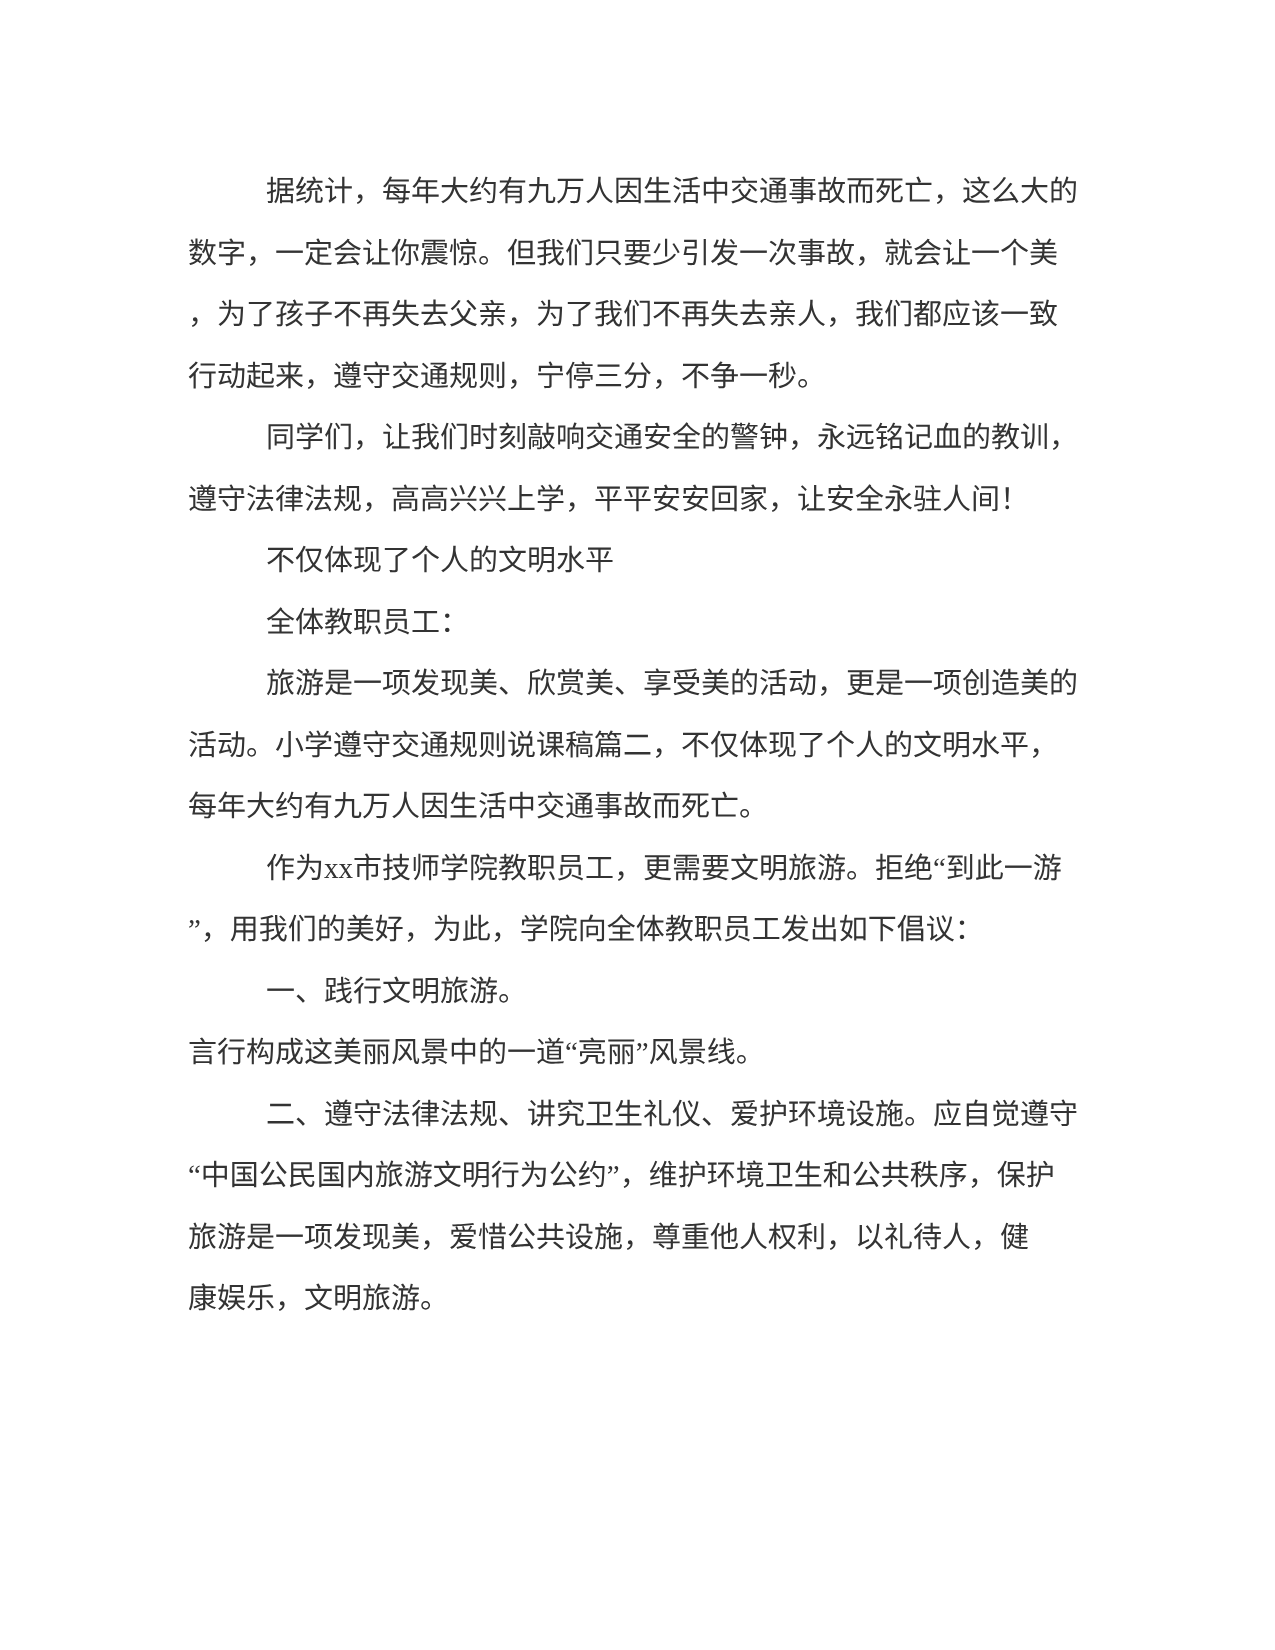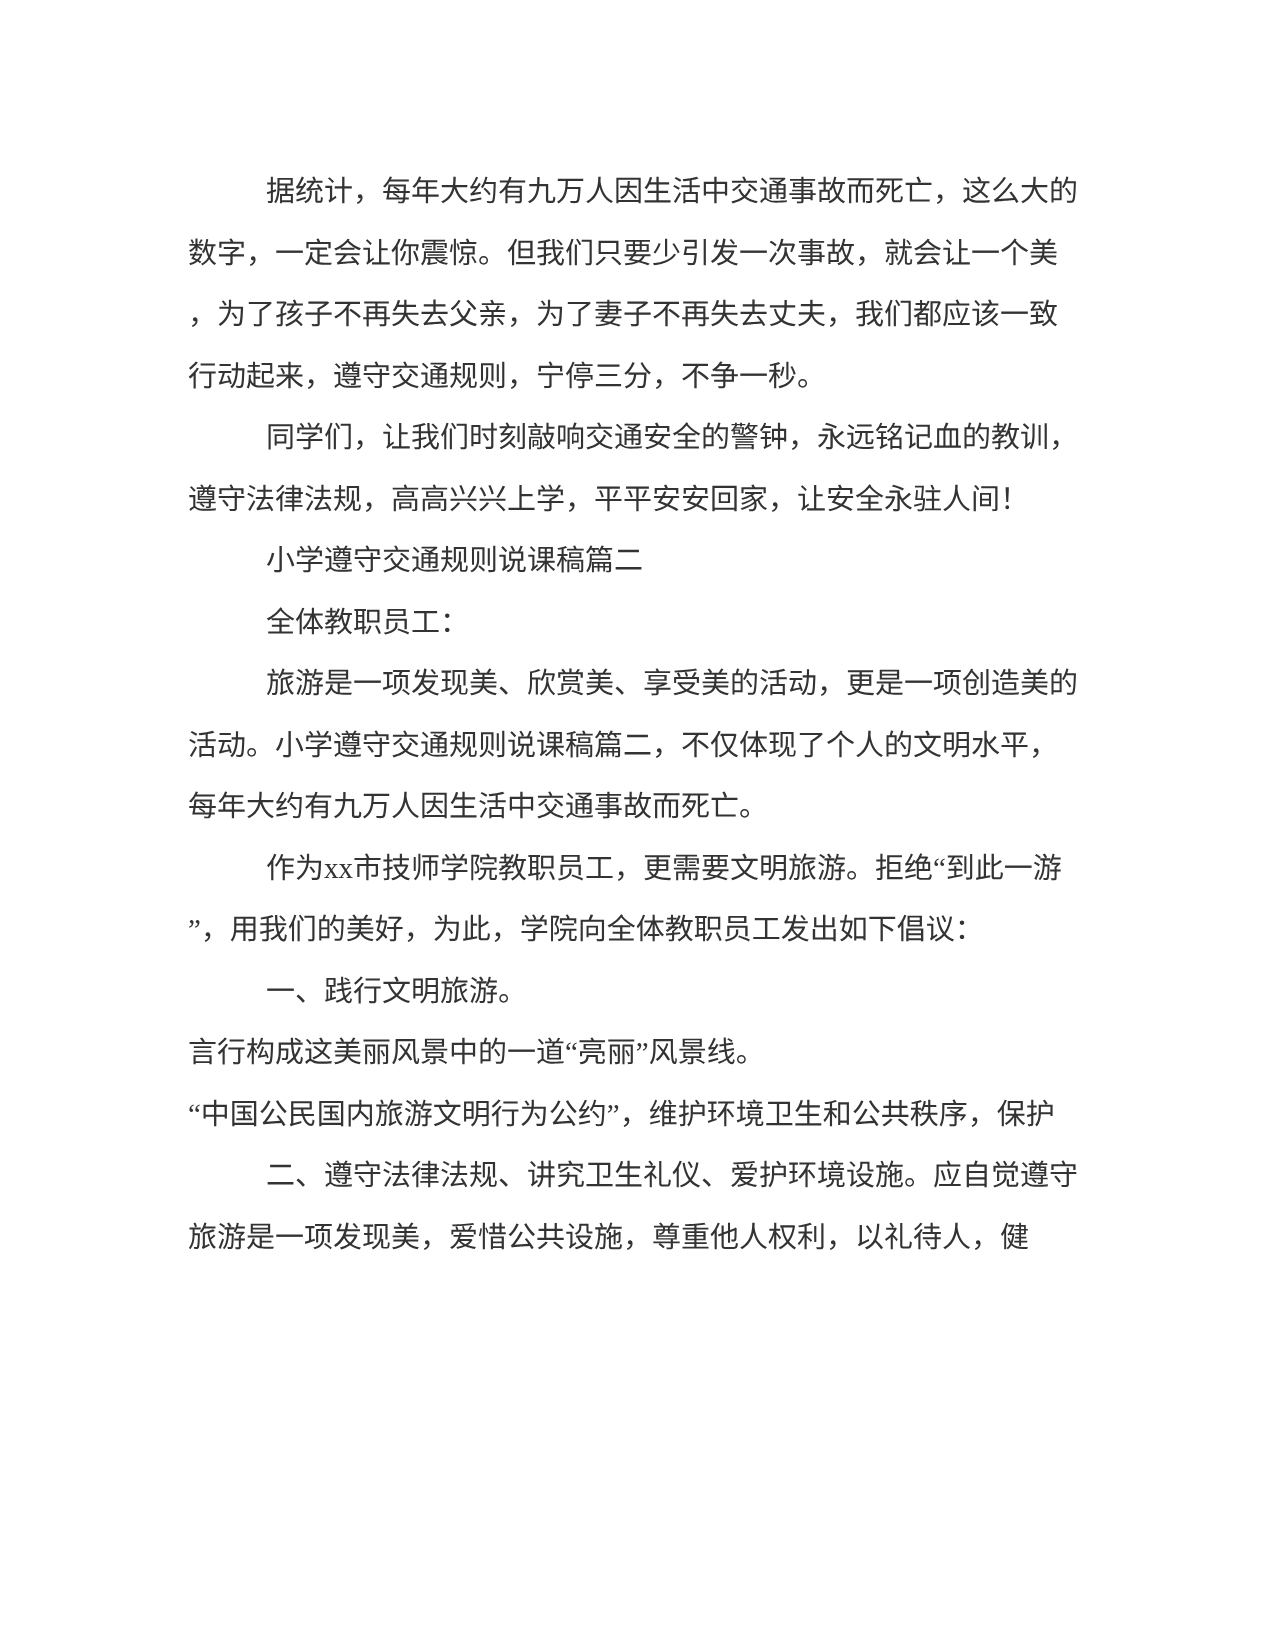--- a/index.html
+++ b/index.html
@@ -39,47 +39,48 @@
   }
 </style>
 </head>
 <body>
 
 <div class="page">
   <div class="doc" style="color: rgb(51, 51, 51);">
       <p class="para">
         <span class="line first">据统计，每年大约有九万人因生活中交通事故而死亡，这么大的</span>
         <span class="line">数字，一定会让你震惊。但我们只要少引发一次事故，就会让一个美</span>
-        <span class="line">，为了孩子不再失去父亲，为了妻子不再失去丈夫，我们都应该一致</span>
+        <span class="line">，为了孩子不再失去父亲，为了我们不再失去亲人，我们都应该一致</span>
         <span class="line">行动起来，遵守交通规则，宁停三分，不争一秒。</span>
       </p>
       <p class="para">
         <span class="line first">同学们，让我们时刻敲响交通安全的警钟，永远铭记血的教训，</span>
         <span class="line">遵守法律法规，高高兴兴上学，平平安安回家，让安全永驻人间！</span>
       </p>
       <p class="para">
-        <span class="line first">小学遵守交通规则说课稿篇二</span>
+        <span class="line first">不仅体现了个人的文明水平</span>
       </p>
       <p class="para">
         <span class="line first">全体教职员工：</span>
       </p>
       <p class="para">
         <span class="line first">旅游是一项发现美、欣赏美、享受美的活动，更是一项创造美的</span>
         <span class="line">活动。小学遵守交通规则说课稿篇二，不仅体现了个人的文明水平，</span>
         <span class="line">每年大约有九万人因生活中交通事故而死亡。</span>
       </p>
       <p class="para">
         <span class="line first">作为xx市技师学院教职员工，更需要文明旅游。拒绝“到此一游</span>
         <span class="line">”，用我们的美好，为此，学院向全体教职员工发出如下倡议：</span>
       </p>
       <p class="para">
         <span class="line first">一、践行文明旅游。</span>
       </p>
       <p class="para">
         <span class="line">言行构成这美丽风景中的一道“亮丽”风景线。</span>
       </p>
       <p class="para">
+        <span class="line first">二、遵守法律法规、讲究卫生礼仪、爱护环境设施。应自觉遵守</span>
         <span class="line">“中国公民国内旅游文明行为公约”，维护环境卫生和公共秩序，保护</span>
-        <span class="line first">二、遵守法律法规、讲究卫生礼仪、爱护环境设施。应自觉遵守</span>
         <span class="line">旅游是一项发现美，爱惜公共设施，尊重他人权利，以礼待人，健</span>
+        <span class="line">康娱乐，文明旅游。</span>
       </p>
     </div>
 </div>
 
 </body></html>

